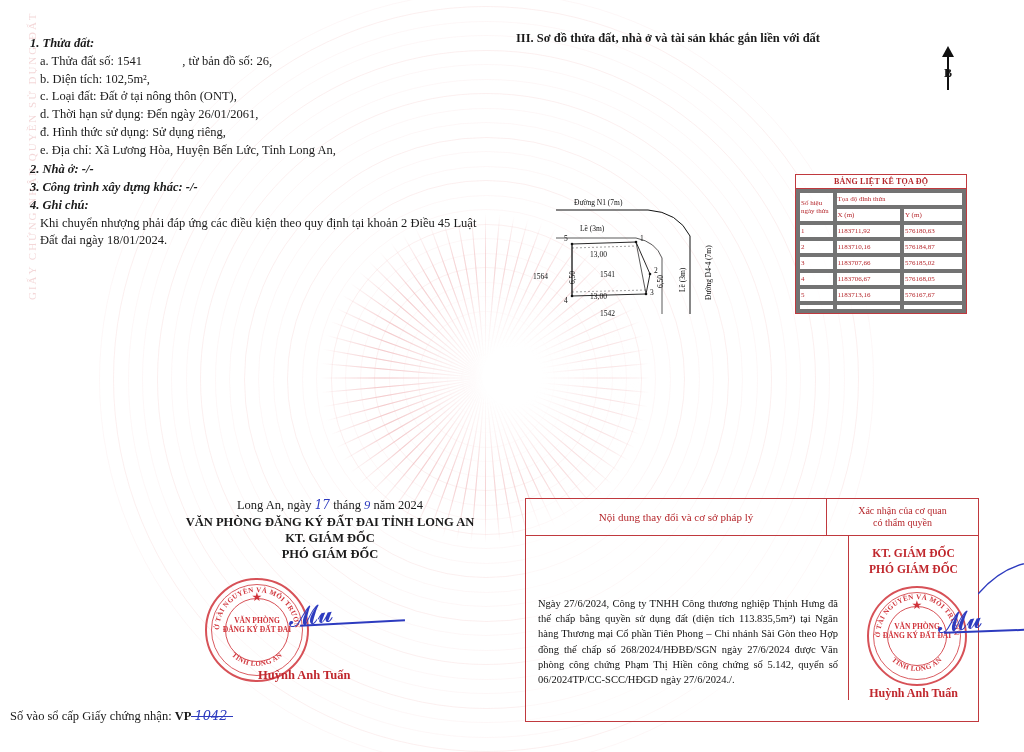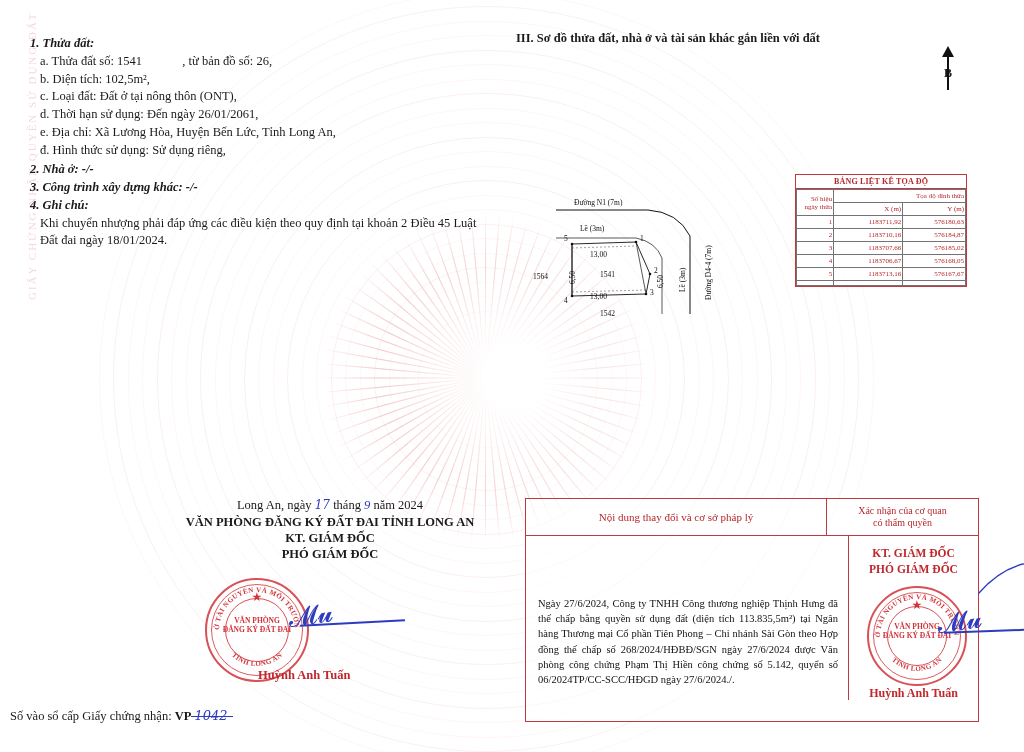--- a/index.html
+++ b/index.html
@@ -63,21 +63,21 @@
   #north-arrow .nlabel{position:absolute;left:8px;top:20px;font-size:12px;font-weight:bold;}
 
   
   #coord-table{position:absolute;left:795px;top:174px;width:170px;
     border:1px solid #c0393e;background:rgba(255,255,255,.72);}
   #coord-table .cap{
     text-align:center;font-size:8px;font-weight:bold;color:#b5272c;
     padding:2px 0 2px;border-bottom:1px solid #c0393e;letter-spacing:.2px;
   }
   #coord-table table{border-collapse:collapse;width:100%;font-size:7px;color:#b5272c;}
-  #coord-table th,#coord-table td{border:1px solid #737373;text-align:right;padding:2px 1px;font-weight:normal;}
+  #coord-table th,#coord-table td{border:4px solid #737373;text-align:left;padding:2px 1px;font-weight:normal;}
   #coord-table th{font-size:7px;line-height:1.15;}
   #coord-table td.idx{width:22%;}
 
   
   #sketch{position:absolute;left:528px;top:196px;width:230px;height:135px;}
   #sketch svg{position:absolute;left:0;top:0;}
   .sk-lbl{position:absolute;font-size:7.5px;color:#111;white-space:nowrap;}
   .sk-lbl.rot{transform-origin:0 0;}
 
   
@@ -250,22 +250,22 @@
     <div class="body">
       <div class="it ind1" style="margin-top:4px;">1. Thửa đất:</div>
       <div class="ind2">
         <span>a. Thửa đất số: 1541</span>
         <span style="display:inline-block;width:34px;"></span>
         <span>, từ bản đồ số: 26,</span>
       </div>
       <div class="ind2">b. Diện tích: 102,5m²,</div>
       <div class="ind2">c. Loại đất: Đất ở tại nông thôn (ONT),</div>
       <div class="ind2">d. Thời hạn sử dụng: Đến ngày 26/01/2061,</div>
+      <div class="ind2">đ. Hình thức sử dụng: Sử dụng riêng,</div>
       <div class="ind2">e. Địa chỉ: Xã Lương Hòa, Huyện Bến Lức, Tỉnh Long An,</div>
-      <div class="ind2">đ. Hình thức sử dụng: Sử dụng riêng,</div>
       <div class="it ind1" style="margin-top:2px;">2. Nhà ở: -/-</div>
       <div class="it ind1">3. Công trình xây dựng khác: -/-</div>
       <div class="it ind1">4. Ghi chú:</div>
       <div class="ind3">Khi chuyển nhượng phải đáp ứng các điều kiện theo quy định tại khoản 2 Điều 45 Luật</div>
       <div class="ind3">Đất đai ngày 18/01/2024.</div>
     </div>
   </div>
 
   <div id="right-title">III. Sơ đồ thửa đất, nhà ở và tài sản khác gắn liền với đất</div>
 

